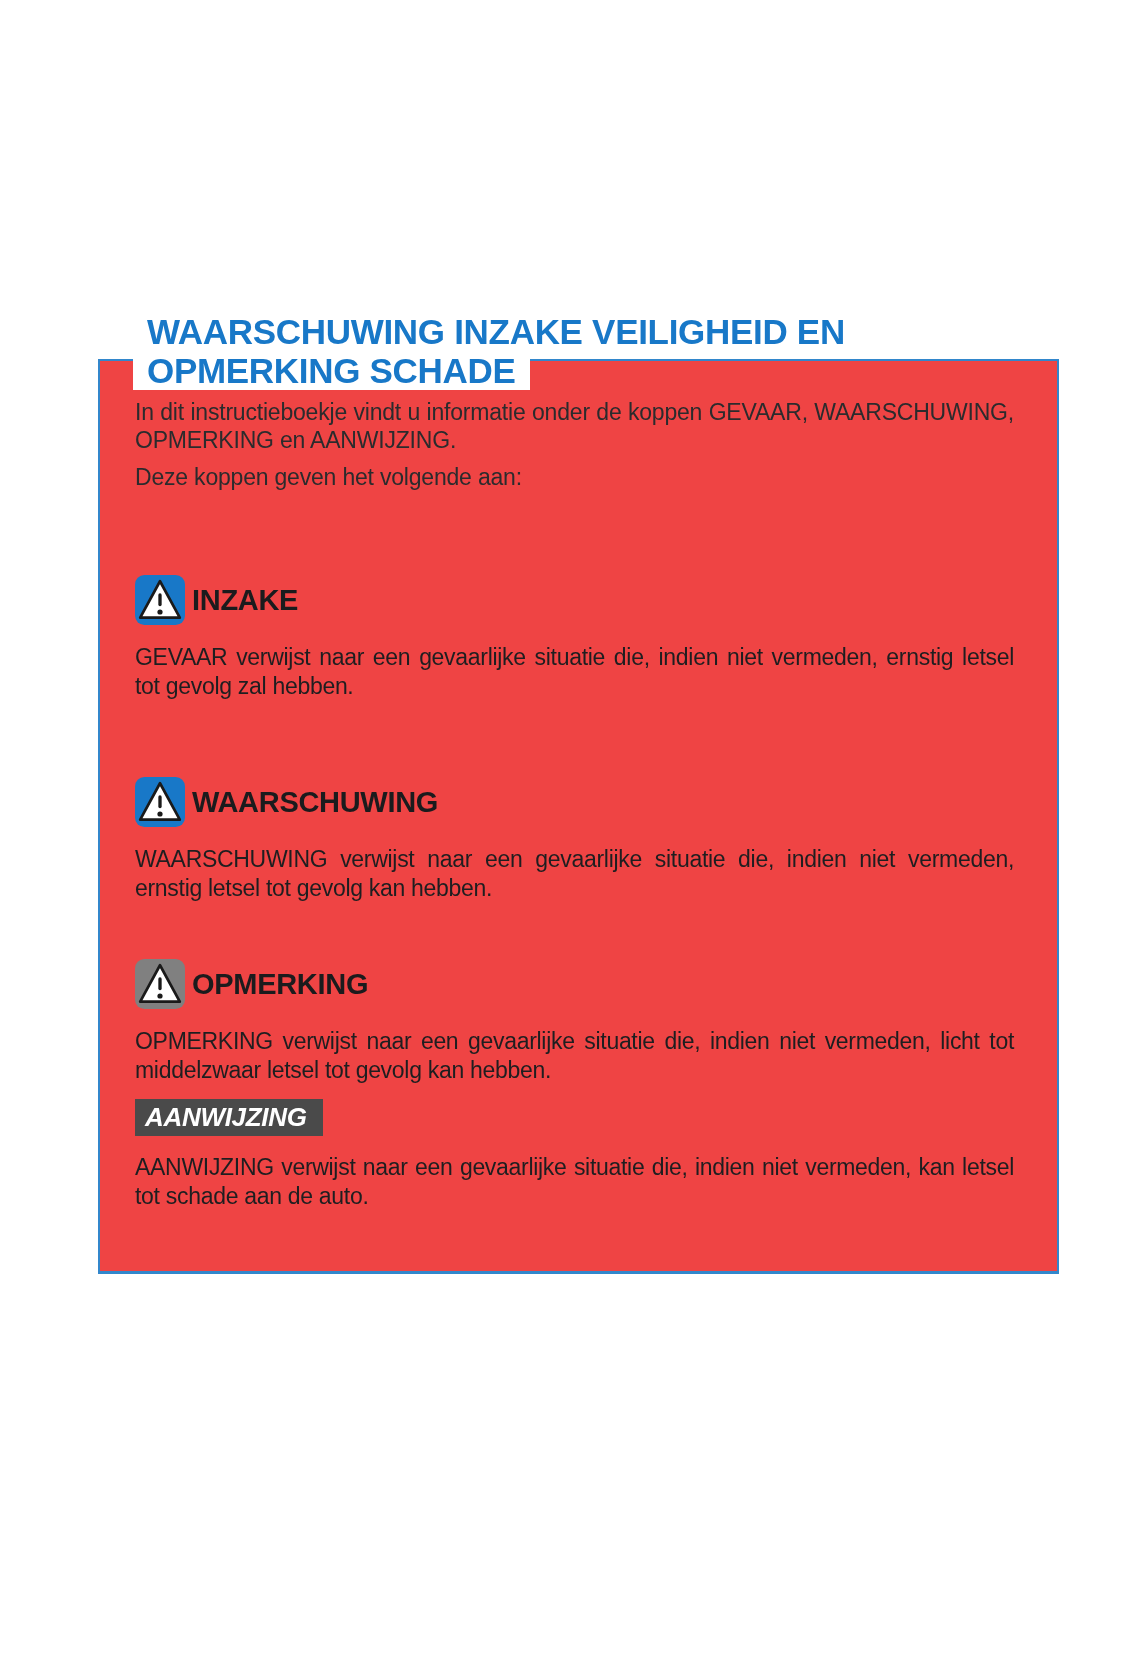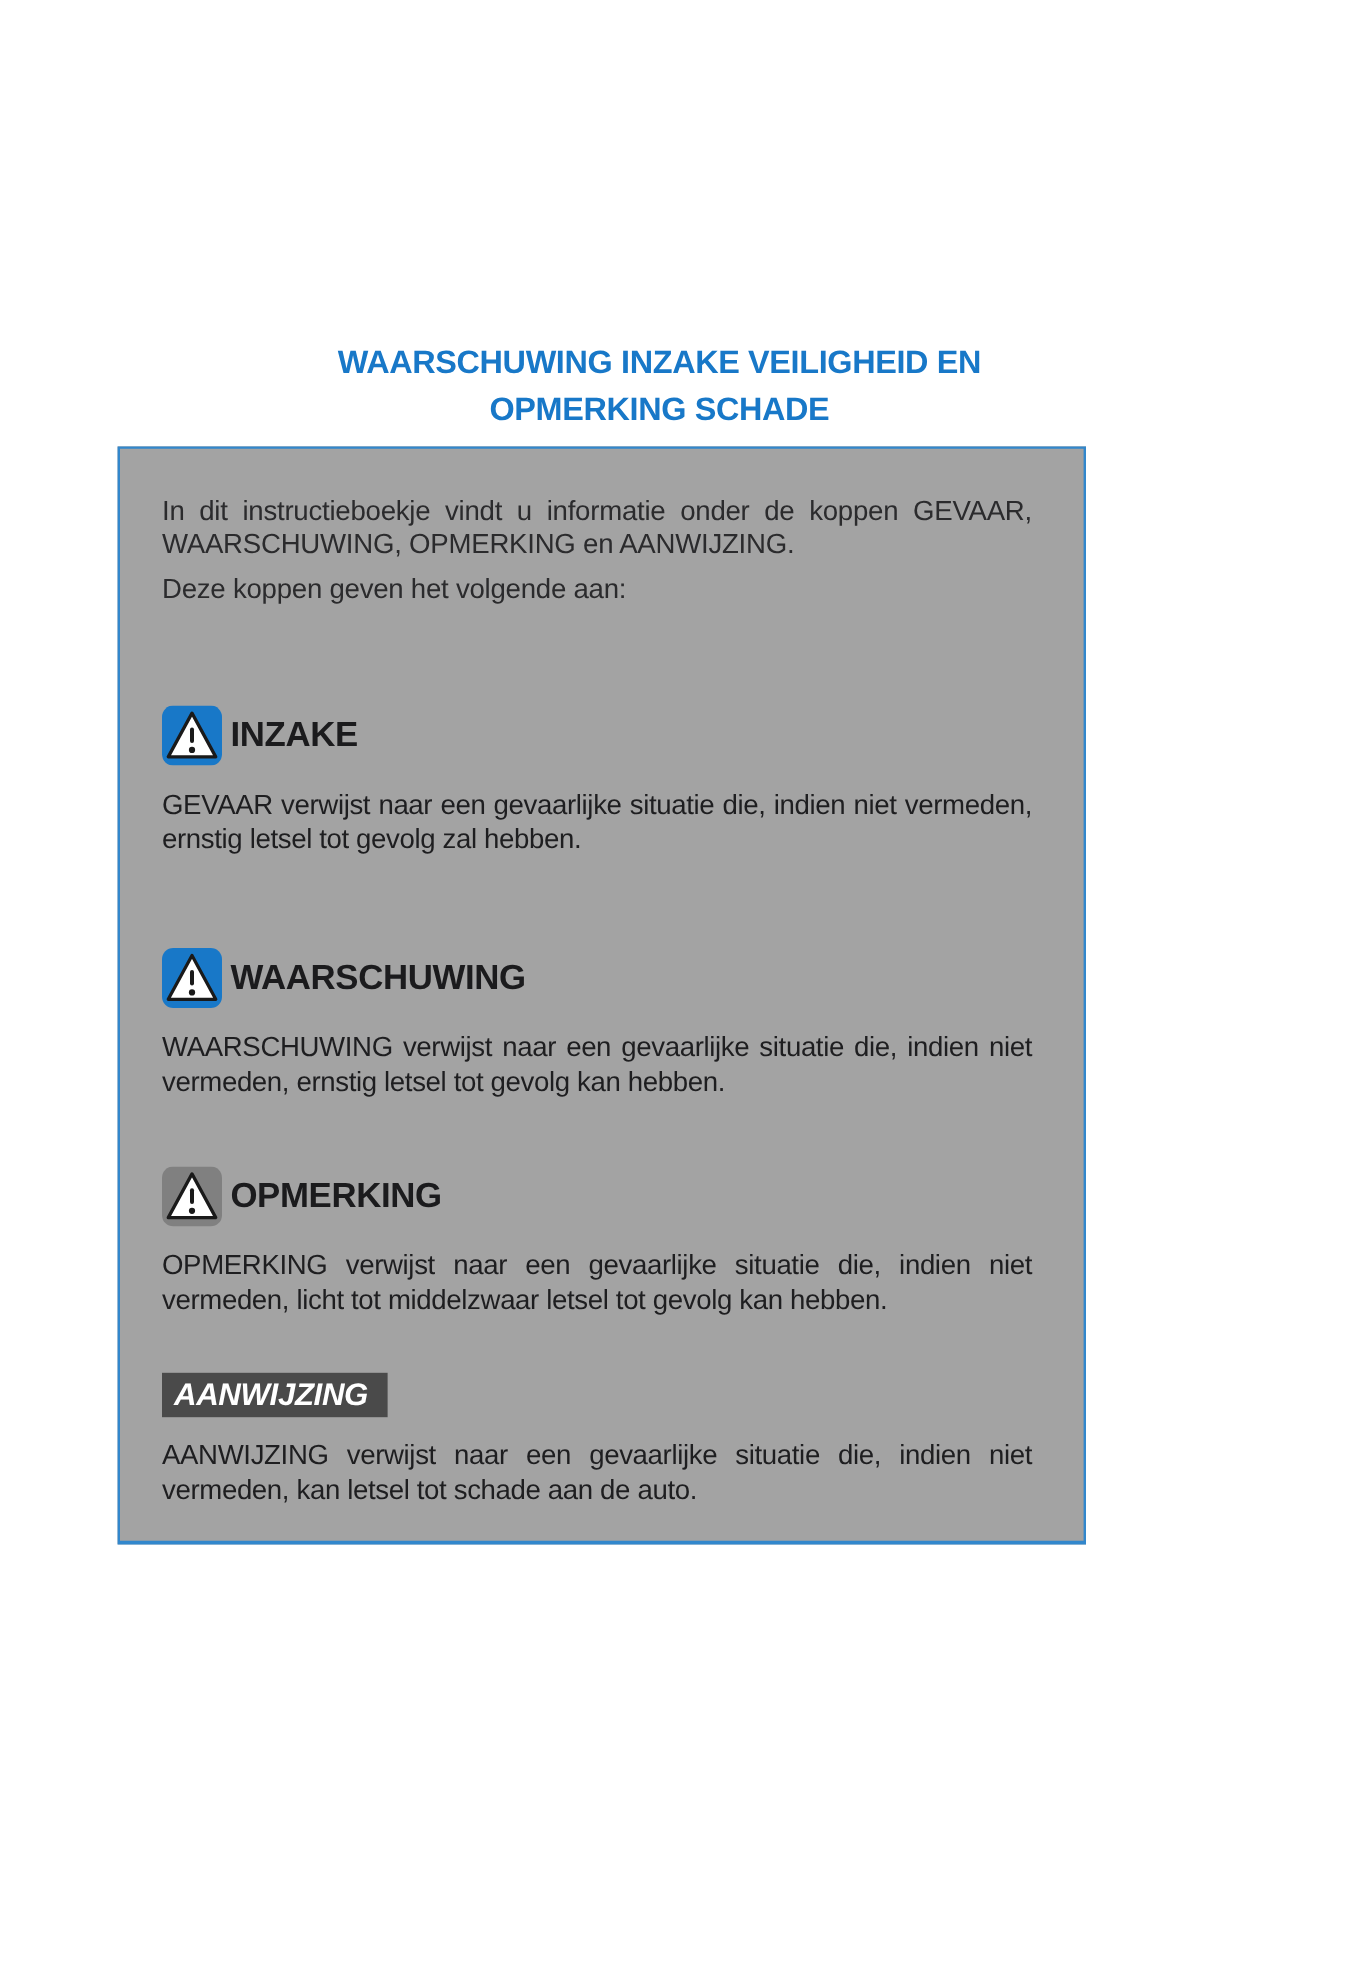--- a/index.html
+++ b/index.html
@@ -9,37 +9,37 @@
     width: 1141px;
     height: 1653px;
     background: #ffffff;
     font-family: "Liberation Sans", sans-serif;
     overflow: hidden;
   }
   
   .warning-box {
     position: absolute;
     left: 98px;
-    top: 372px;
-    width: 807px;
+    top: 359px;
+    width: 961px;
     height: 915px;
     border: 2px solid #3287cc;
     border-bottom-width: 3px;
-    background: #a3a3a3;
+    background: #ef4444;
   }
   
   .doc-title {
     position: absolute;
     left: 133px;
     width: 833px;
-    top: 283px;
-    text-align: center;
+    top: 312px;
+    text-align: left;
     z-index: 2;
     font-weight: bold;
-    font-size: 27px;
+    font-size: 35px;
     line-height: 39px;
     color: #1878c8;
     letter-spacing: -0.3px;
   }
   .doc-title .title-line {
     display: inline-block;
     background: #ffffff;
     padding: 0 14px;
   }
   .box-content {
@@ -50,21 +50,21 @@
     font-size: 23px;
     line-height: 28px;
     text-align: justify;
     color: #2b2b2d;
     letter-spacing: -0.2px;
   }
   .intro-par.first { margin-bottom: 9px; }
   .section-gevaar       { margin-top: 84px; }
   .section-waarschuwing { margin-top: 76px; }
   .section-opmerking    { margin-top: 56px; }
-  .section-aanwijzing   { margin-top: 46px; }
+  .section-aanwijzing   { margin-top: 14px; }
   .section-head {
     display: flex;
     align-items: center;
     gap: 7px;
     height: 50px;
     margin-bottom: 18px;
   }
   .section-head .warn-icon { flex: 0 0 auto; display: block; }
   .icon-blue { color: #1878c8; }
   .icon-gray { color: #808080; }

